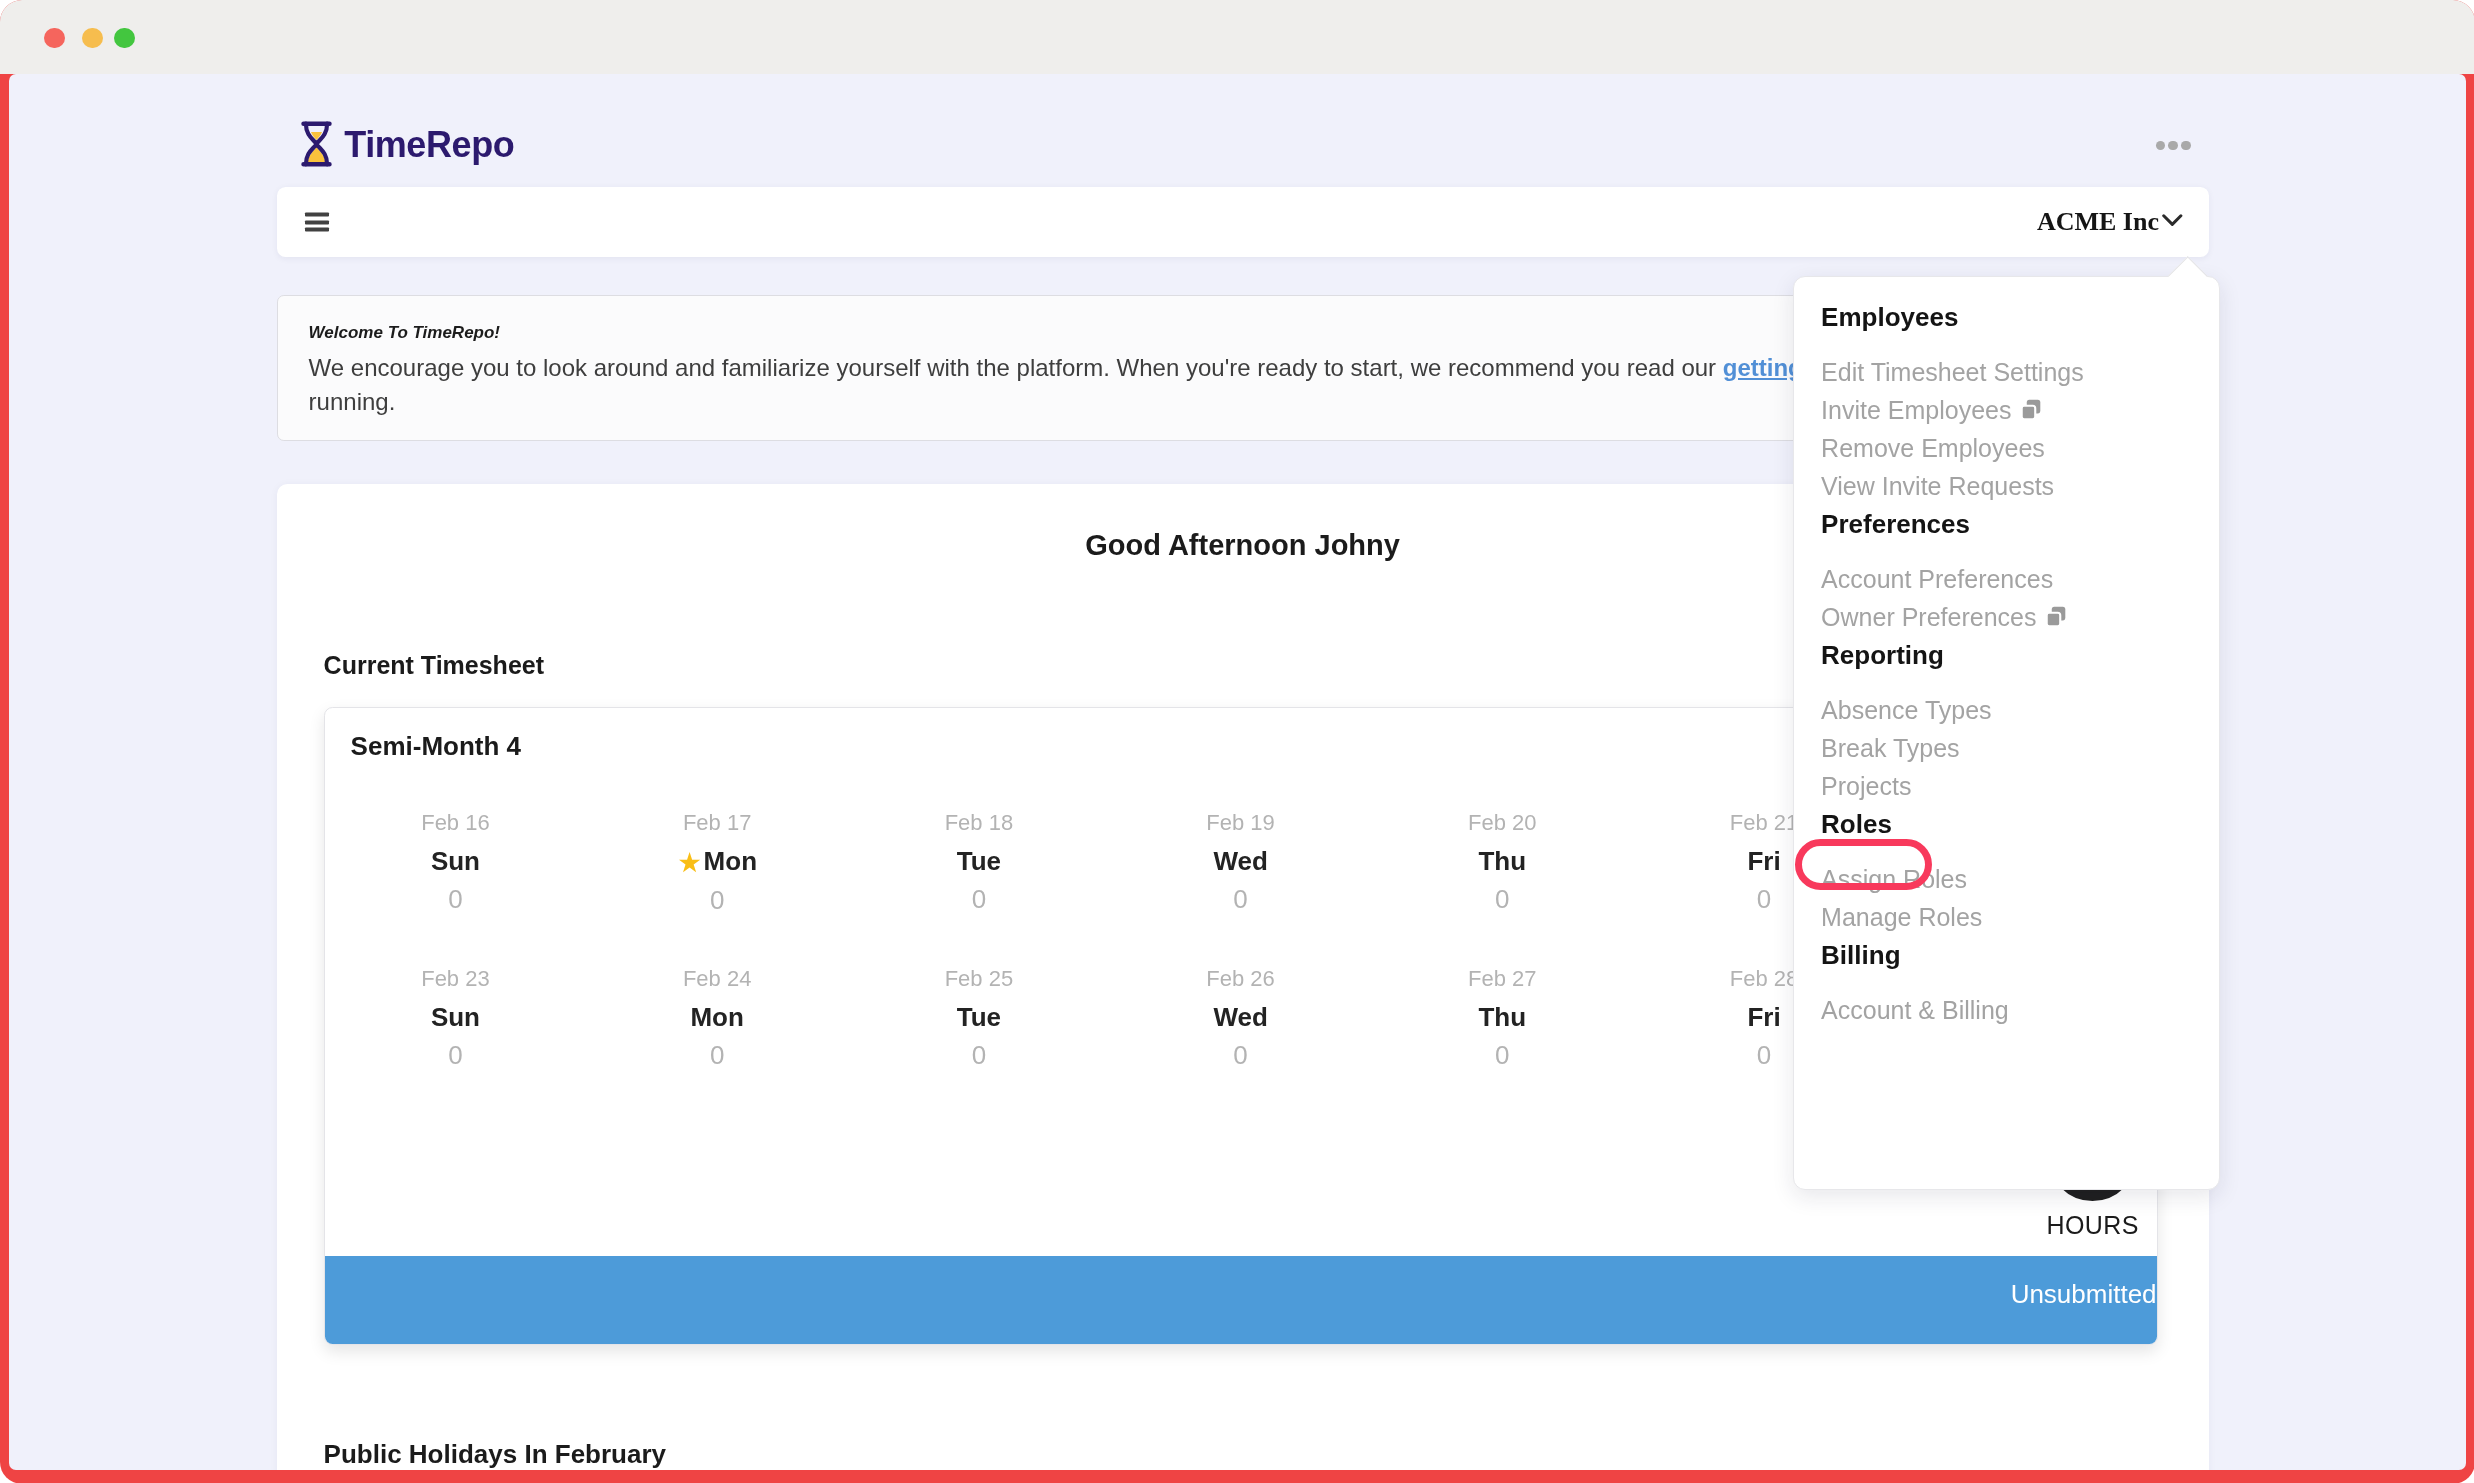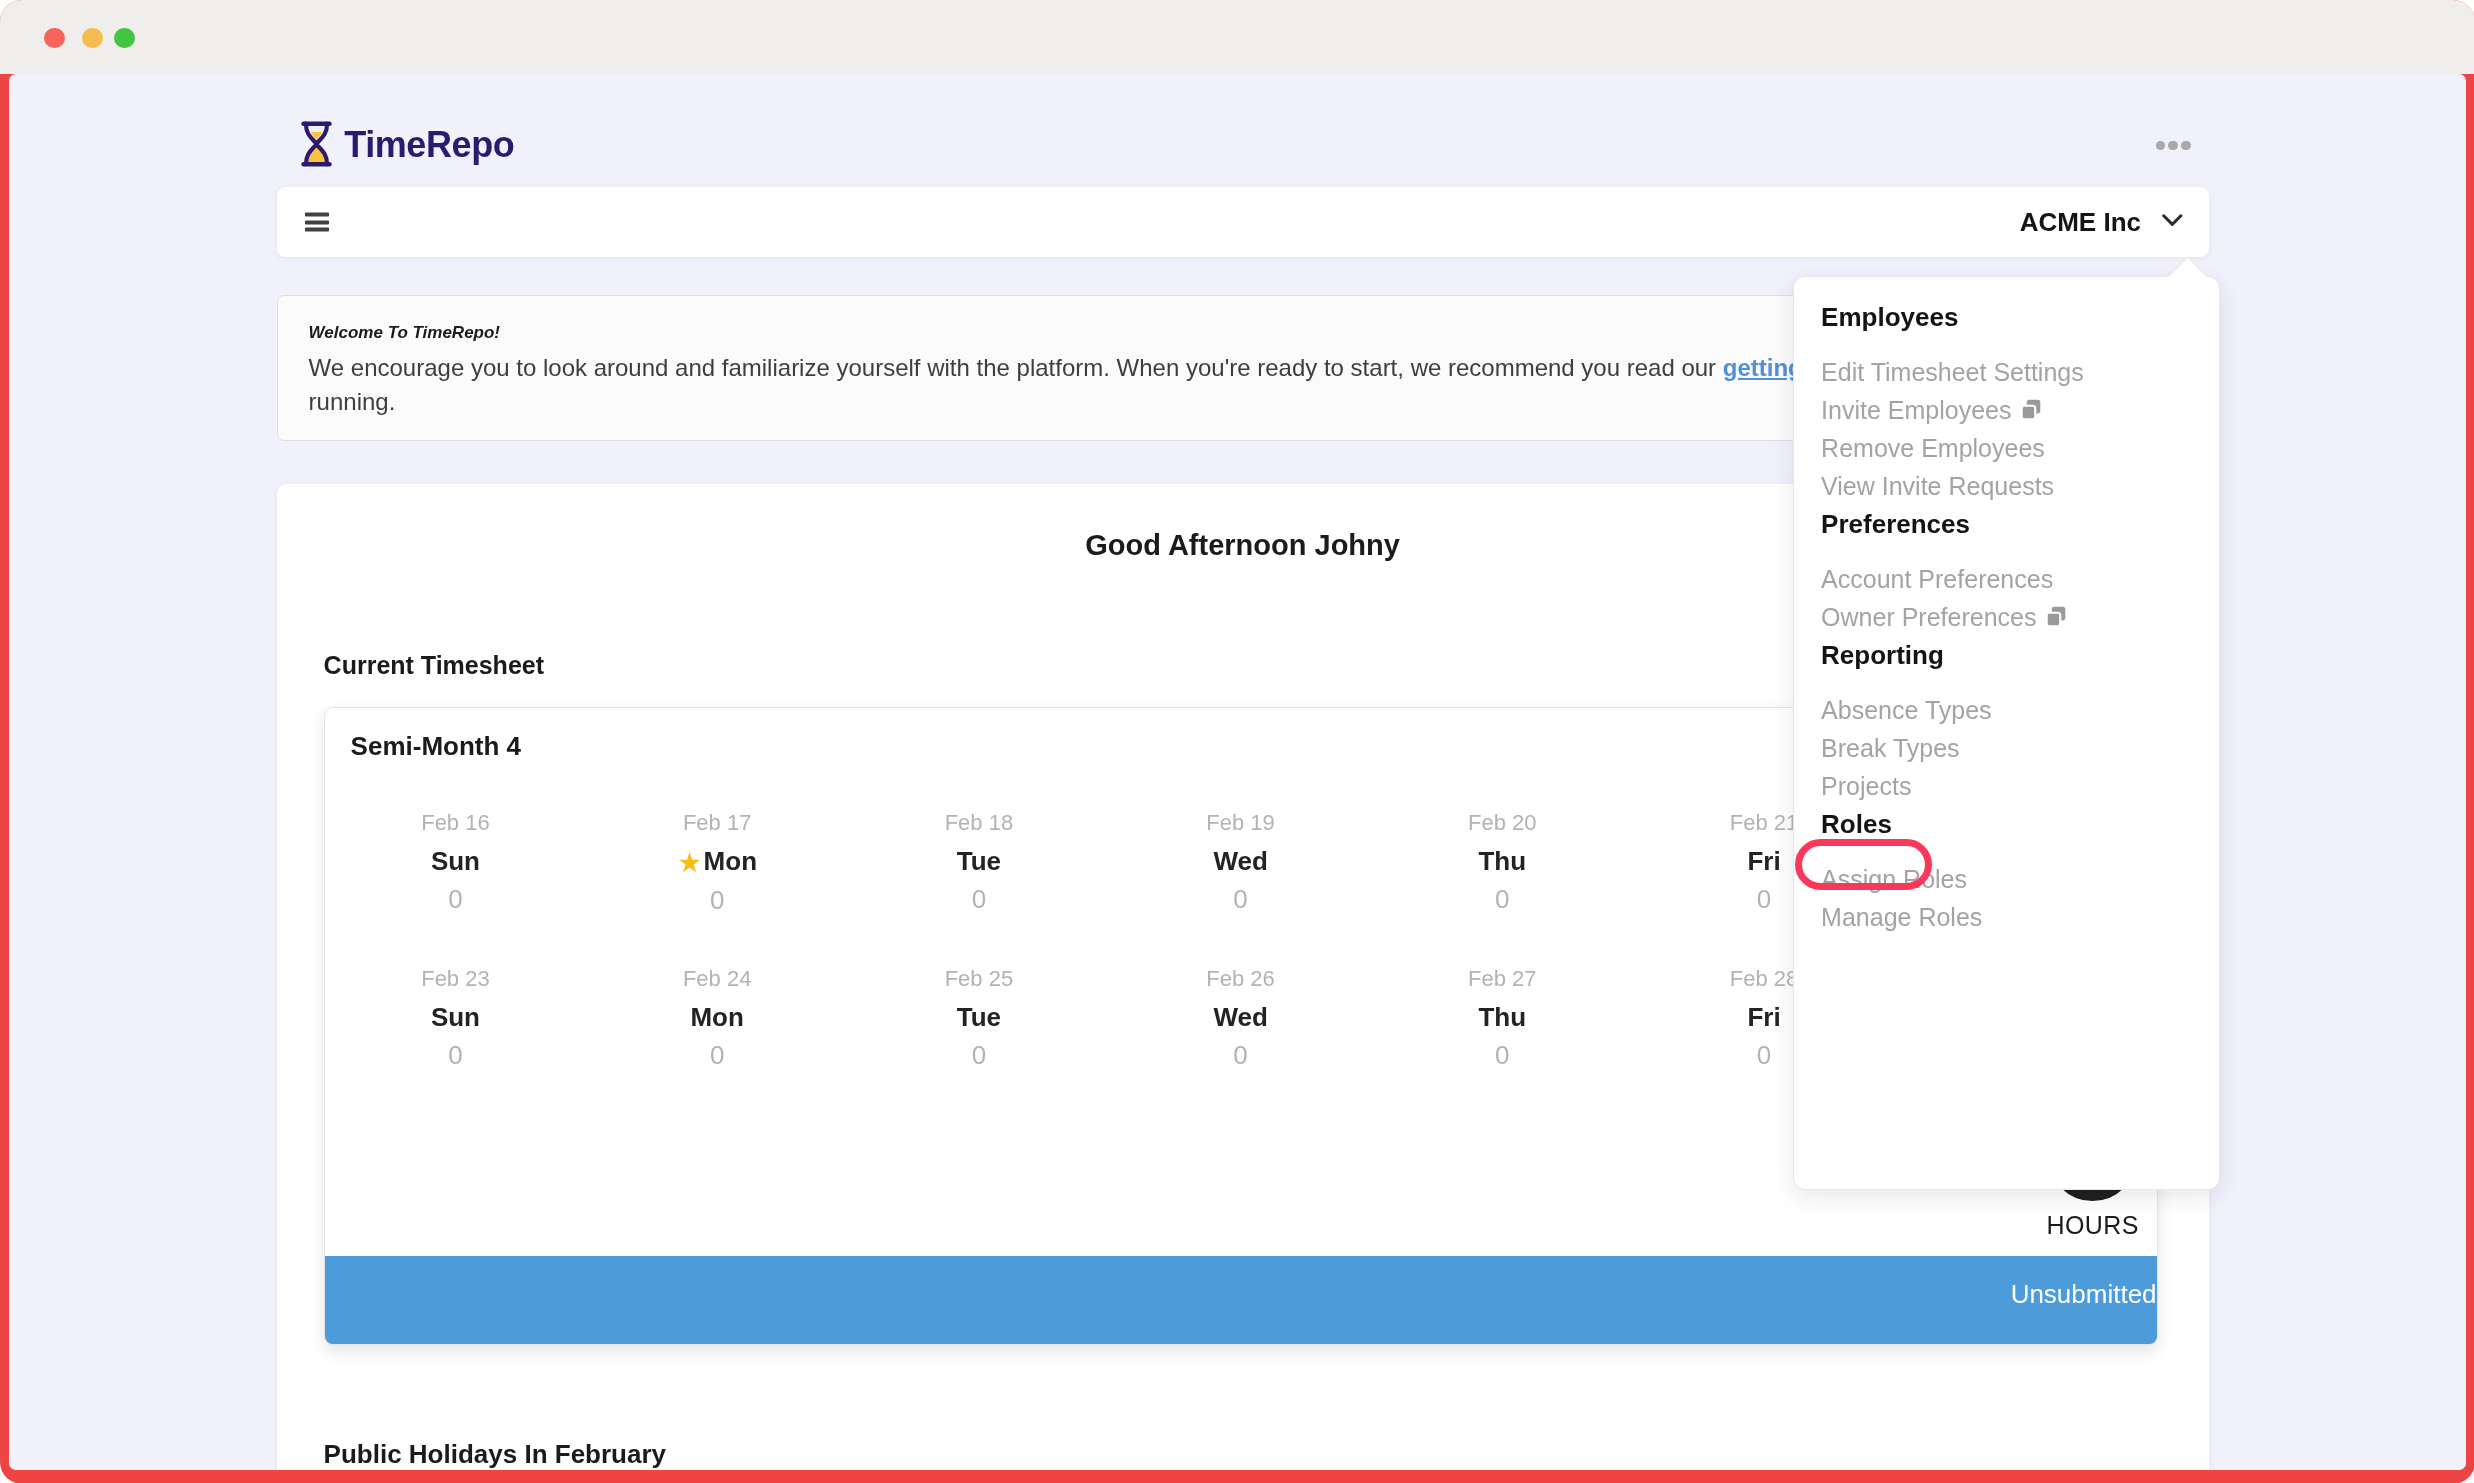--- a/index.html
+++ b/index.html
@@ -22,21 +22,21 @@
   .brand{position:absolute;left:288px;top:47px;height:48px;display:flex;align-items:center;gap:8.6px;}
   .brand .logo-text{font-size:36px;font-weight:800;color:#2c1a6e;letter-spacing:-0.4px;}
   .ellipsis{position:absolute;left:2147px;top:67px;display:flex;gap:3.4px;cursor:pointer;}
   .ellipsis i{display:block;width:9.4px;height:9.4px;border-radius:50%;background:#a9a9a9;}
 
   
   .navbar{position:absolute;left:268px;top:113px;width:1932px;height:70px;background:#ffffff;border-radius:8.6px;
           box-shadow:0 1.7px 6.9px rgba(40,40,80,0.06);}
   .hamburger{position:absolute;left:28px;top:50%;transform:translateY(-50%);width:24px;cursor:pointer;}
   .hamburger i{display:block;width:24px;height:3.9px;background:#414141;border-radius:0.9px;margin:3.9px 0;}
-  .company{position:absolute;right:26px;top:0;height:70px;display:flex;align-items:center;gap:21px;cursor:pointer;}
+  .company{position:absolute;right:26px;top:0;height:70px;display:flex;align-items:center;gap:3px;cursor:pointer;font-family:Liberation Serif, serif;}
   .company .name{font-size:26px;font-weight:700;color:#151515;}
 
   
   .welcome{position:absolute;left:268px;top:221px;width:1932px;height:146px;background:#fbfbfc;
            border:1.3px solid #dddde2;border-radius:6.9px;padding:19px 31px;}
   .welcome h2{margin:0;font-size:17px;line-height:36px;font-weight:700;color:#1c1c1c;font-style:italic;}
   .welcome .body{font-size:24px;line-height:34px;color:#3e3e3e;white-space:nowrap;}
   .welcome .body a{color:#518fd6;font-weight:600;text-decoration:underline;cursor:pointer;}
 
   
@@ -251,19 +251,25 @@
       </div>
 
       <div class="menu-section">
         <div class="menu-heading">Roles</div>
         <div class="menu-items">
           <div class="menu-item">Assign Roles</div>
           <div class="menu-item">Manage Roles</div>
         </div>
       </div>
 
+      <div class="menu-section">
+        <div class="menu-heading">Billing</div>
+        <div class="menu-items">
+          <div class="menu-item">Account &amp; Billing</div>
+        </div>
+      </div>
 
       <div class="annotation-ring"></div>
     </div>
 
   </div>
 </div>
 
 
 </body></html>

